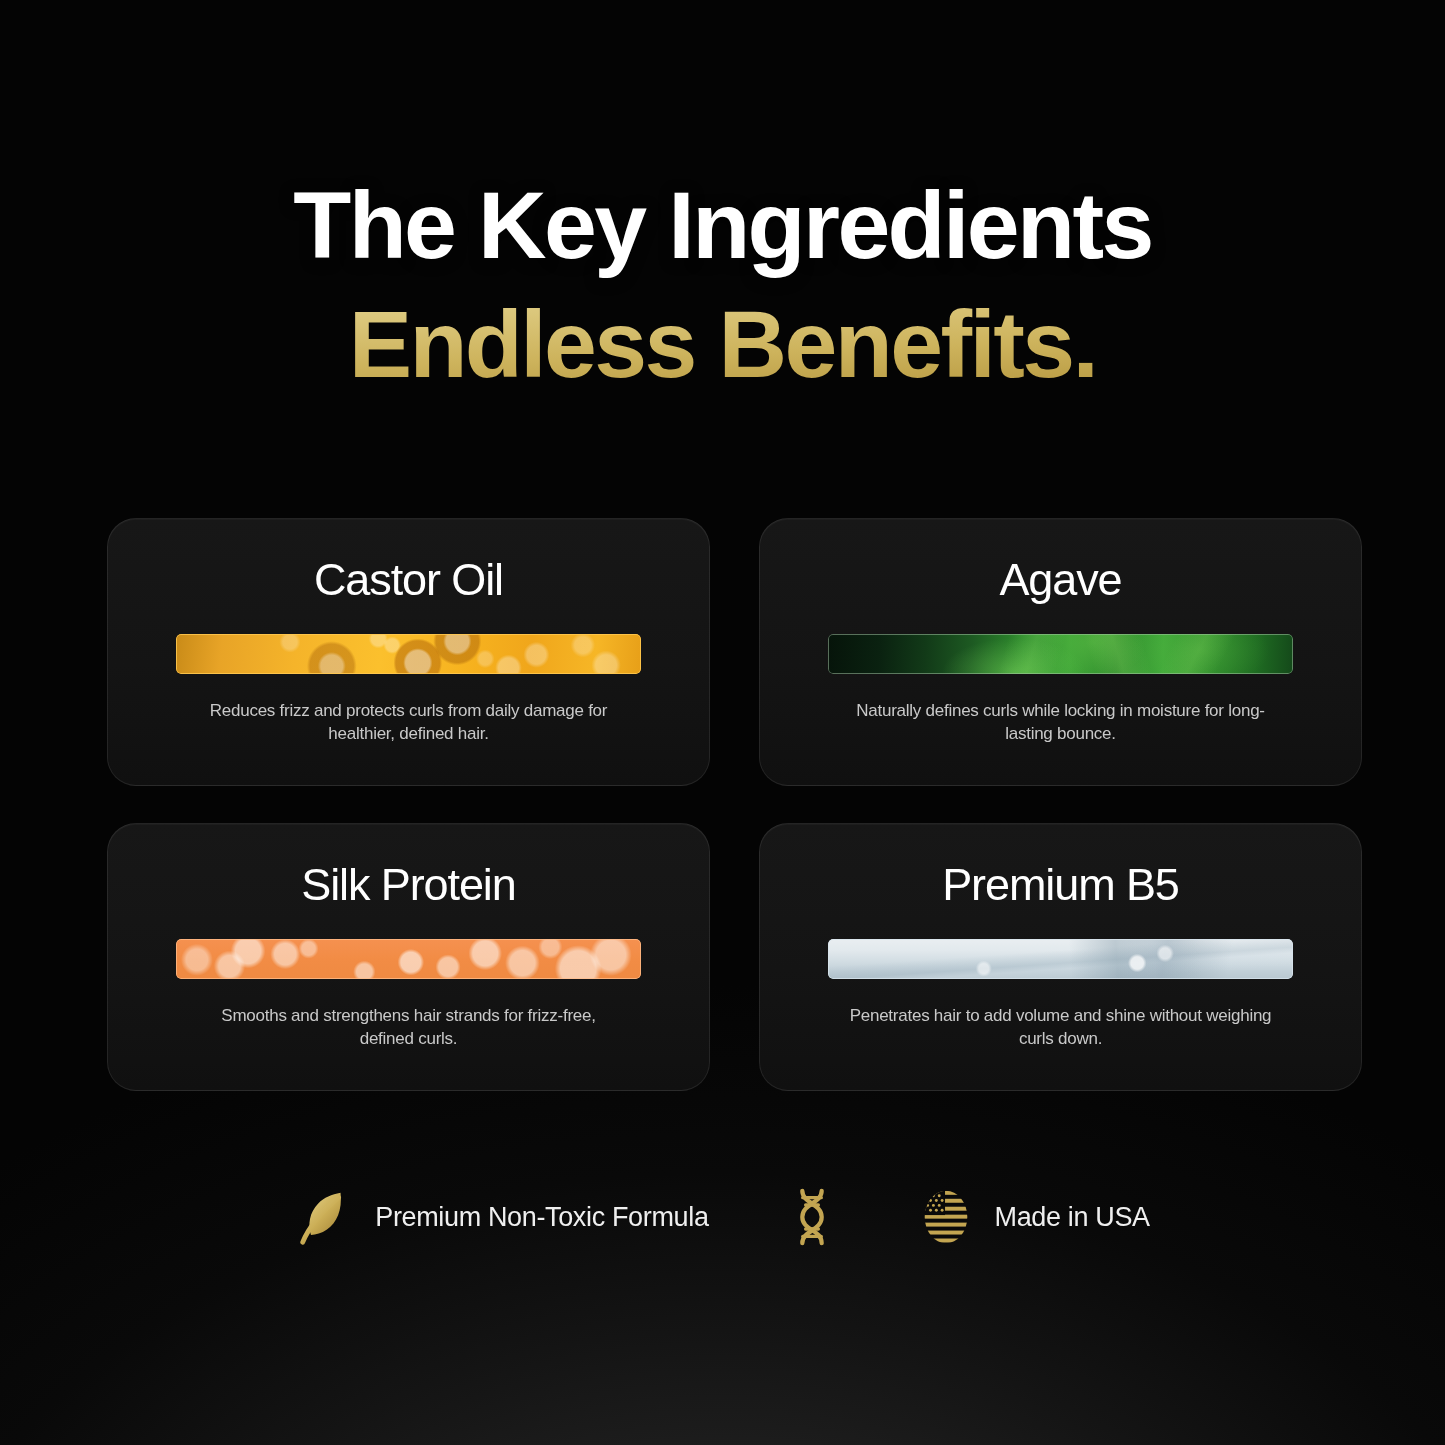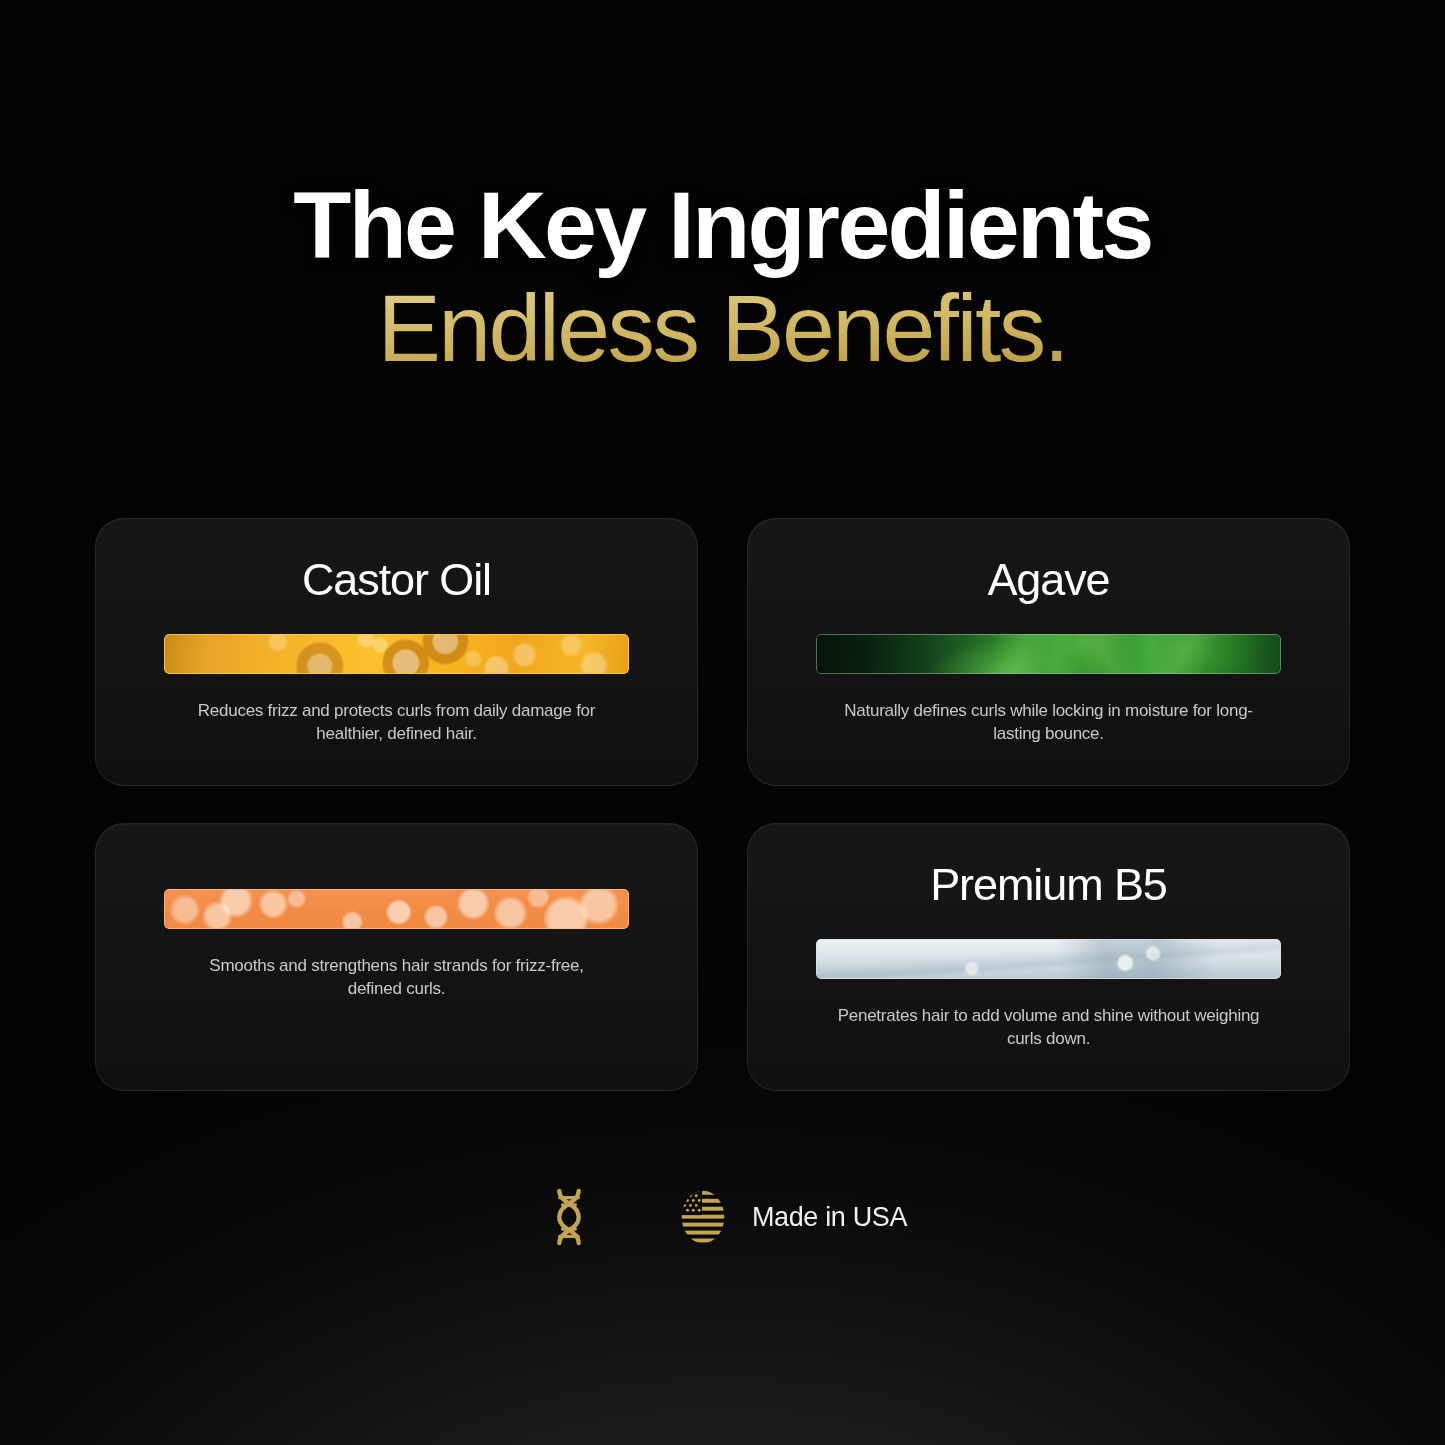--- a/index.html
+++ b/index.html
@@ -31,35 +31,35 @@
     font-size:95px;
     font-weight:700;
     letter-spacing:-2.6px;
     color:#ffffff;
     line-height:1.04;
     text-shadow:0 2px 14px rgba(0,0,0,.6);
   }
   .headline-line2 {
     display:block;
     font-size:95px;
-    font-weight:400;
+    font-weight:700;
     letter-spacing:-2.6px;
     line-height:1.04;
-    margin-top:4px;
+    margin-top:20px;
     background:linear-gradient(178deg,#efe2a9 0%,#dcc87d 22%,#cdb35c 56%,#bc9f47 82%,#ab8d39 100%);
     -webkit-background-clip:text;
     background-clip:text;
     color:transparent;
     -webkit-text-fill-color:transparent;
   }
 
   
   .grid {
     position:absolute;
-    top:518px; left:95px;
+    top:518px; left:107px;
     width:1255px;
     display:grid;
     grid-template-columns:603px 603px;
     grid-template-rows:268px 268px;
     column-gap:49px;
     row-gap:37px;
   }
 
   .card {
     position:relative;
@@ -230,40 +230,55 @@
     <div class="card">
       <div class="card-title">Agave</div>
       <div class="strip">
         <div class="strip-inner tex-leaf"></div>
         <div class="strip-border bd-leaf"></div>
       </div>
       <div class="card-desc">Naturally defines curls while locking in moisture for long-lasting bounce.</div>
     </div>
 
     <div class="card">
+      <div class="card-title">Silk Protein</div>
       <div class="strip">
         <div class="strip-inner tex-splash"></div>
         <div class="strip-border bd-splash"></div>
       </div>
       <div class="card-desc">Smooths and strengthens hair strands for frizz-free, defined curls.</div>
     </div>
 
     <div class="card">
       <div class="card-title">Premium B5</div>
       <div class="strip">
         <div class="strip-inner tex-water"></div>
         <div class="strip-border bd-water"></div>
       </div>
       <div class="card-desc">Penetrates hair to add volume and shine without weighing curls down.</div>
     </div>
 
   </div>
 
   <div class="badges">
 
+    <div class="badge">
+      <svg class="badge-icon" viewBox="0 0 64 64">
+        <defs>
+          <linearGradient id="gLeaf" x1="0" y1="0" x2="0.8" y2="1">
+            <stop offset="0%" stop-color="#e4d188"></stop>
+            <stop offset="55%" stop-color="#cbae56"></stop>
+            <stop offset="100%" stop-color="#a9893a"></stop>
+          </linearGradient>
+        </defs>
+        <path d="M47 7c2 18-4 31-14 38-5.5 3.9-11.5 5.4-16.5 5.6C13 40 15 27 24 18c6-6 14-9.5 23-11z" fill="url(#gLeaf)"></path>
+        <path d="M8 58C14 43 27 27 45 12" stroke="url(#gLeaf)" stroke-width="5" stroke-linecap="round" fill="none"></path>
+      </svg>
+      <span class="badge-label">Premium Non-Toxic Formula</span>
+    </div>
 
     <div class="badge">
       <svg class="badge-icon" viewBox="0 0 64 64">
         <g fill="none" stroke="#c3a551" stroke-width="4.4" stroke-linecap="round">
           <path d="M22 5c0 13 20 13 20 27S22 46 22 59"></path>
           <path d="M42 5c0 13-20 13-20 27s20 13 20 27"></path>
         </g>
         <g stroke="#c3a551" stroke-width="3.6" stroke-linecap="round">
           <path d="M22.5 12h19"></path>
           <path d="M25.5 19.5h13"></path>

